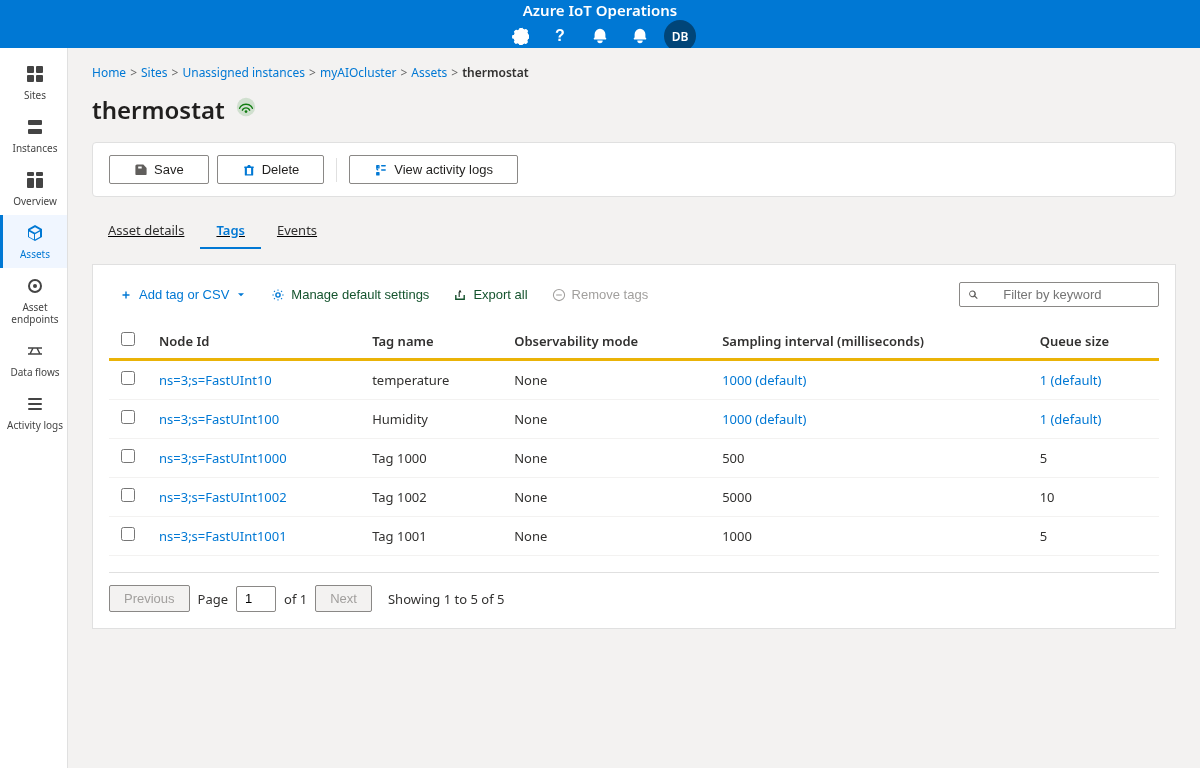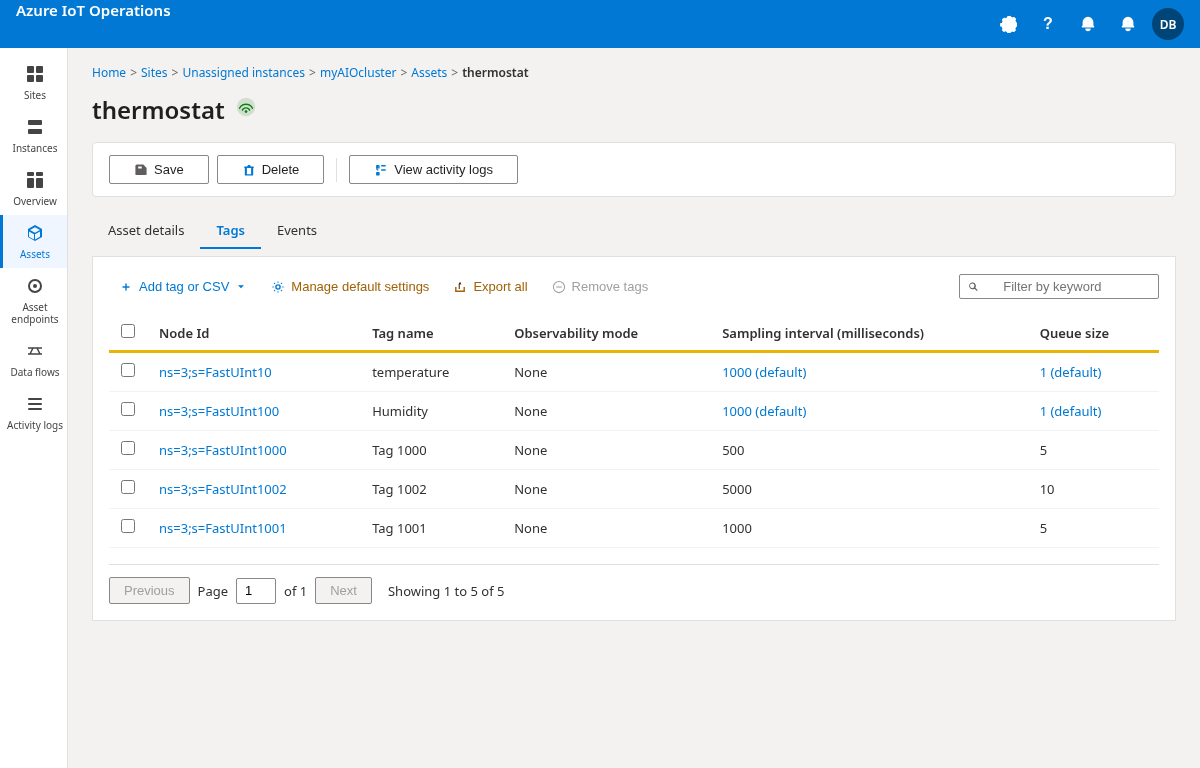--- a/index.html
+++ b/index.html
@@ -4,23 +4,25 @@
   <style>
     * { box-sizing: border-box; margin: 0; padding: 0; }
     body { font-family: 'Segoe UI', system-ui, sans-serif; font-size: 13px; background: #f3f2f1; display: flex; flex-direction: column; height: 100vh; overflow: hidden; }
 
     
     .top-nav {
       background: #0078d4;
       color: white;
       height: 48px;
       display: flex;
+      align-items: center;
       padding: 0 16px;
       flex-shrink: 0;
       justify-content: space-between;
+      flex-direction: column;
     }
     .top-nav-title {
       font-size: 15px;
       font-weight: 600;
       color: white;
     }
     .top-nav-icons {
       display: flex;
       align-items: center;
       gap: 8px;
@@ -162,22 +164,23 @@
       height: 24px;
       background: #e0e0e0;
       margin: 0 4px;
     }
 
     
     .tabs {
       display: flex;
       align-items: flex-start;
       gap: 0;
-      margin-bottom: 8px;
+      margin-bottom: 16px;
       border-bottom: none;
+      text-decoration: underline;
     }
     .tab {
       padding: 8px 16px;
       cursor: pointer;
       font-size: 13px;
       color: #323130;
       border-bottom: 2px solid transparent;
       margin-bottom: -1px;
     }
     .tab.active {
@@ -204,21 +207,21 @@
     .table-toolbar-btn {
       display: flex;
       align-items: center;
       gap: 6px;
       padding: 6px 10px;
       border: none;
       background: none;
       border-radius: 2px;
       cursor: pointer;
       font-size: 13px;
-      color: #a16207;
+      color: #14532d;
     }
     .table-toolbar-btn.primary-action { color: #0078d4; }
     .table-toolbar-btn.disabled-btn { color: #a19f9d; cursor: default; }
     .table-toolbar-spacer { flex: 1; }
     .filter-input-wrap {
       display: flex;
       align-items: center;
       border: 1px solid #8a8886;
       border-radius: 2px;
       padding: 4px 8px;

